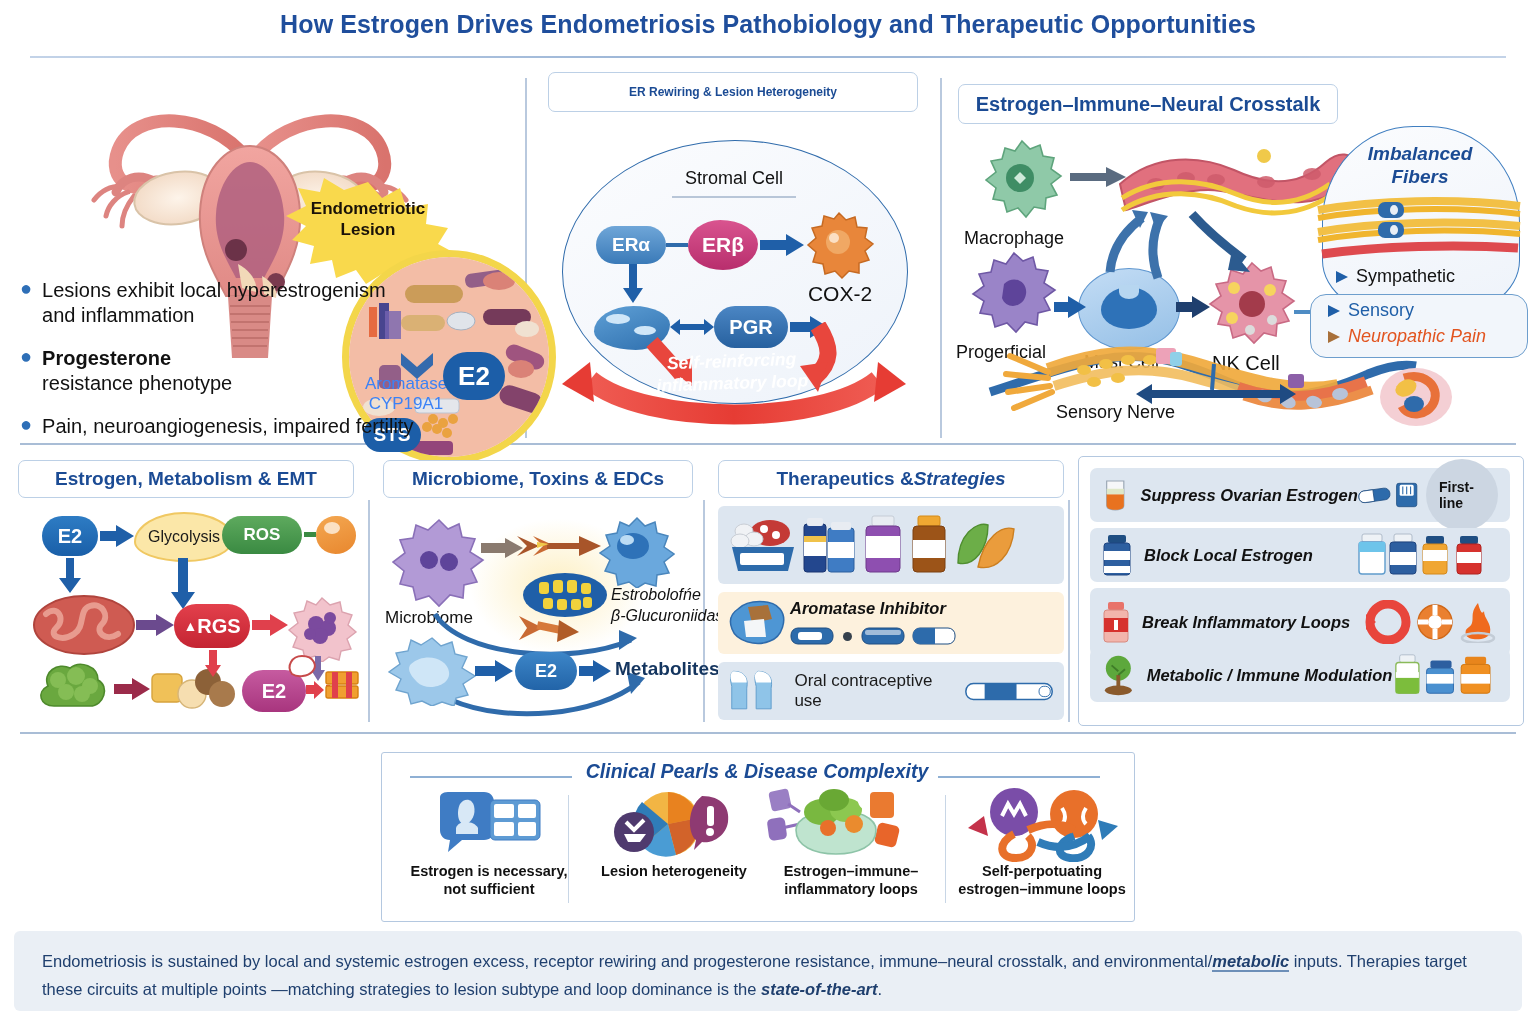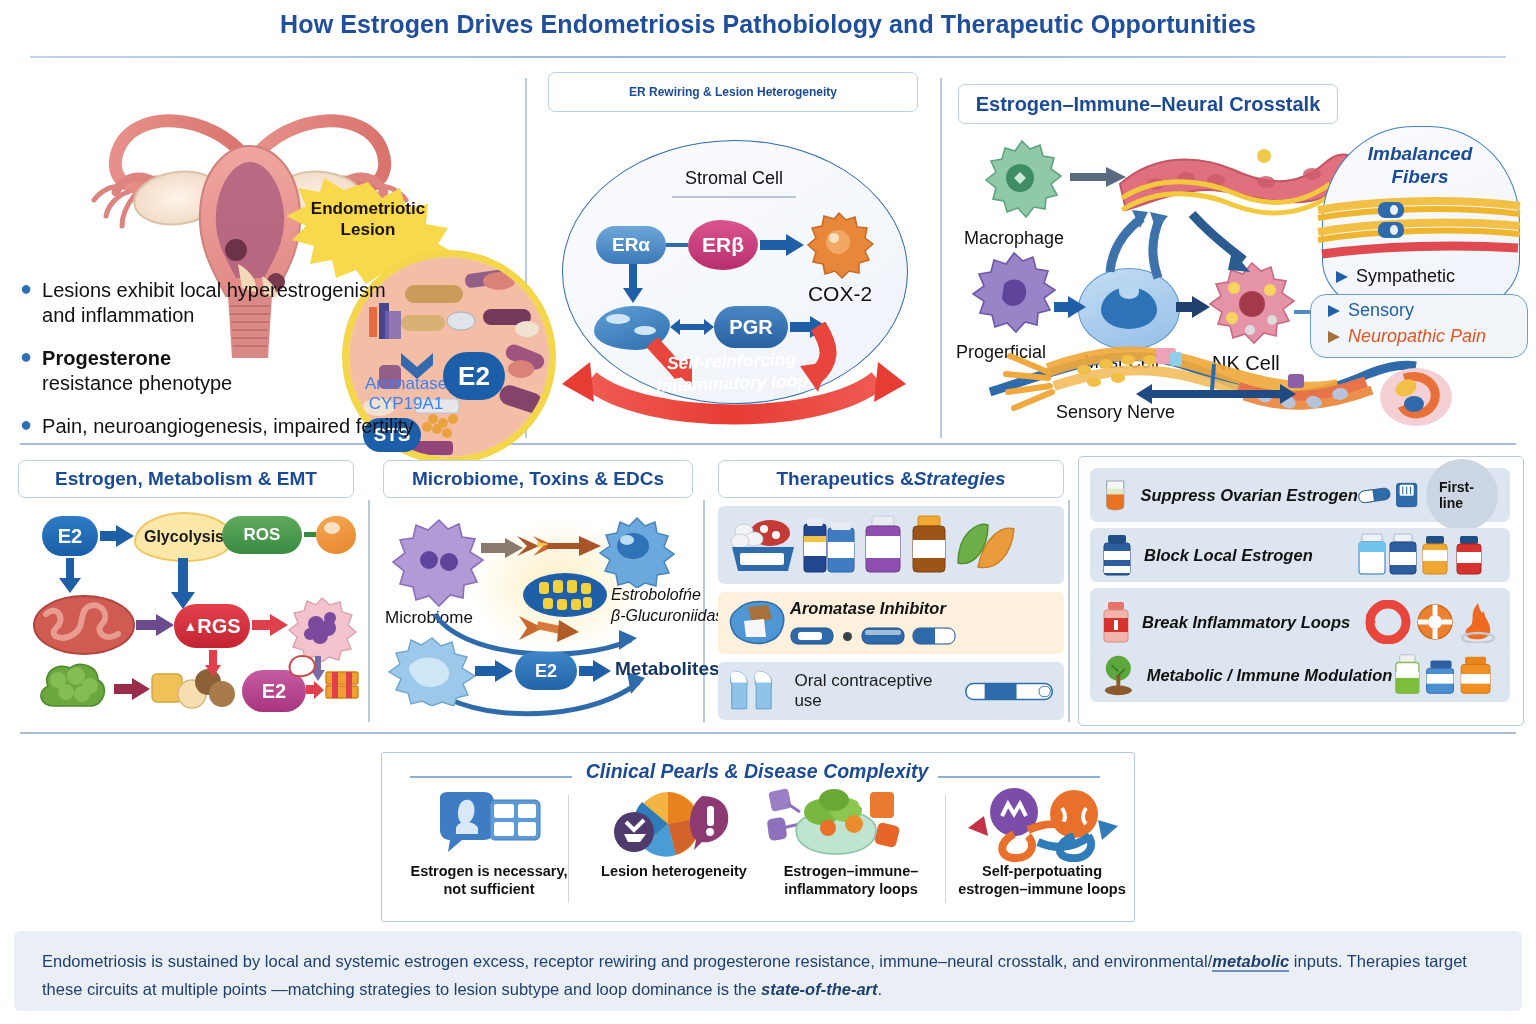--- a/index.html
+++ b/index.html
@@ -459,21 +459,21 @@
 
 <div class="abs" style="left:18px;top:508px;width:340px;height:210px;">
 
   <div class="abs pill" style="left:24px;top:8px;width:56px;height:40px;background:linear-gradient(180deg,#2e7cc4,#1a5fa8);font-size:20px;">E2</div>
   <svg class="abs" style="left:82px;top:17px;" width="36" height="22">
     <path d="M0 6 L16 6 L16 0 L34 11 L16 22 L16 16 L0 16 Z" fill="#1f5fa8"></path>
   </svg>
 
   <div class="abs" style="left:116px;top:4px;width:96px;height:46px;border-radius:50% 50% 48% 52%/60% 55% 45% 40%;
               background:#fbe7a8;border:2px solid #f0c862;display:flex;align-items:center;justify-content:center;
-              font-size:16px;font-weight:bold;color:#1a1a1a;">Glycolysis</div>
+              font-size:16px;font-weight:normal;color:#1a1a1a;">Glycolysis</div>
 
   <div class="abs pill" style="left:204px;top:8px;width:80px;height:38px;background:linear-gradient(180deg,#5eaa5e,#3a8a42);font-size:17px;">ROS</div>
   <div class="abs" style="left:286px;top:24px;width:12px;height:5px;background:#3a8a42;"></div>
   <div class="abs" style="left:298px;top:8px;width:40px;height:38px;border-radius:50% 48% 52% 50%/50% 52% 48% 50%;
               background:linear-gradient(160deg,#f4a852,#e8872e);">
     <div style="position:absolute;left:8px;top:6px;width:16px;height:12px;border-radius:50%;background:#fbe1c4;"></div>
   </div>
 
   <svg class="abs" style="left:40px;top:50px;" width="24" height="36">
     <path d="M8 0 L16 0 L16 20 L23 20 L12 35 L1 20 L8 20 Z" fill="#1f5fa8"></path>

